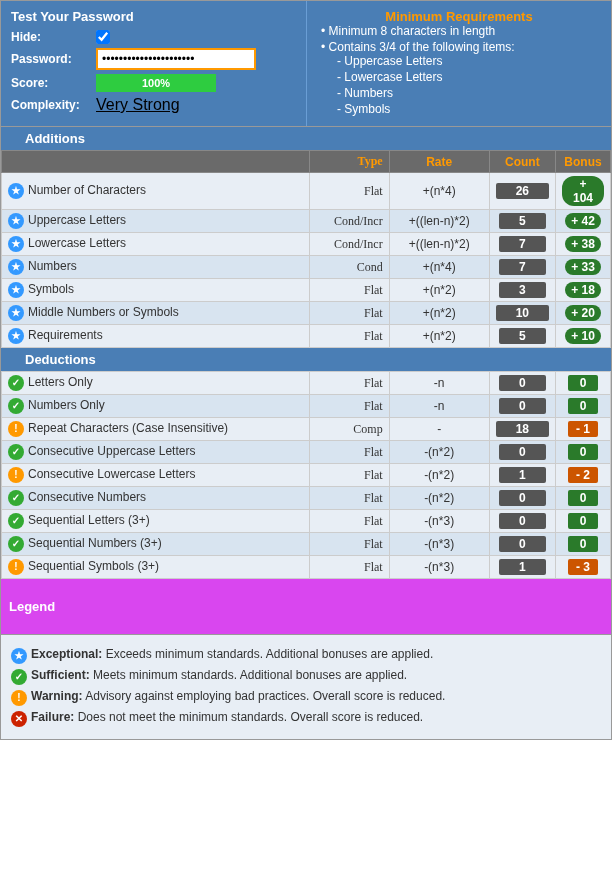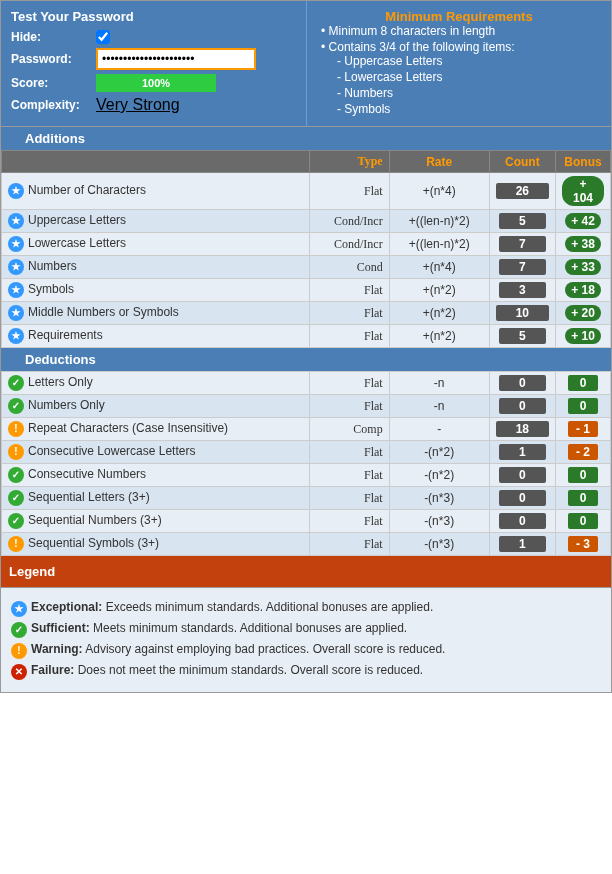--- a/index.html
+++ b/index.html
@@ -48,21 +48,21 @@
     .icon-yellow { background: #f90; color: #fff; }
     .icon-red { background: #cc2200; color: #fff; }
 
     .count-box { background: #555; color: #fff; font-weight: bold; padding: 1px 20px; border-radius: 2px; display: inline-block; min-width: 24px; text-align: center; }
     .bonus-positive { background: #2a7a2a; color: #fff; font-weight: bold; padding: 1px 6px; border-radius: 12px; display: inline-block; min-width: 30px; text-align: center; }
     .bonus-negative { background: #cc5500; color: #fff; font-weight: bold; padding: 1px 6px; border-radius: 2px; display: inline-block; min-width: 30px; text-align: center; }
     .bonus-zero { background: #2a7a2a; color: #fff; font-weight: bold; padding: 1px 6px; border-radius: 2px; display: inline-block; min-width: 30px; text-align: center; }
 
     
     .legend-section { background: #e8eef5; border-top: 1px solid #999; padding: 8px 10px; }
-    .legend-header { background: #c2410c; color: #fff; font-weight: bold; font-size: 13px; padding: 8px 8px; }
+    .legend-header { background: #d946ef; color: #fff; font-weight: bold; font-size: 13px; padding: 20px 8px; }
     .legend-item { margin: 4px 0; font-size: 12px; color: #333; display: flex; align-items: flex-start; }
     .legend-item .icon-circle { flex-shrink: 0; margin-top: 1px; }
     .legend-bold { font-weight: bold; }
   </style>
 </head>
 <body>
 
 <div class="container">
 
   <div class="top-section">
@@ -186,20 +186,27 @@
     <td class="col-bonus"><span class="bonus-zero">0</span></td>
   </tr>
         <tr class="data-row">
     <td class="col-name"><span class="icon-circle icon-yellow">!</span><span>Repeat Characters (Case Insensitive)</span></td>
     <td class="col-type">Comp</td>
     <td class="col-rate">-</td>
     <td class="col-count"><span class="count-box">18</span></td>
     <td class="col-bonus"><span class="bonus-negative">- 1</span></td>
   </tr>
         <tr class="data-row">
+    <td class="col-name"><span class="icon-circle icon-green">✓</span><span>Consecutive Uppercase Letters</span></td>
+    <td class="col-type">Flat</td>
+    <td class="col-rate">-(n*2)</td>
+    <td class="col-count"><span class="count-box">0</span></td>
+    <td class="col-bonus"><span class="bonus-zero">0</span></td>
+  </tr>
+        <tr class="data-row">
     <td class="col-name"><span class="icon-circle icon-yellow">!</span><span>Consecutive Lowercase Letters</span></td>
     <td class="col-type">Flat</td>
     <td class="col-rate">-(n*2)</td>
     <td class="col-count"><span class="count-box">1</span></td>
     <td class="col-bonus"><span class="bonus-negative">- 2</span></td>
   </tr>
         <tr class="data-row">
     <td class="col-name"><span class="icon-circle icon-green">✓</span><span>Consecutive Numbers</span></td>
     <td class="col-type">Flat</td>
     <td class="col-rate">-(n*2)</td>

